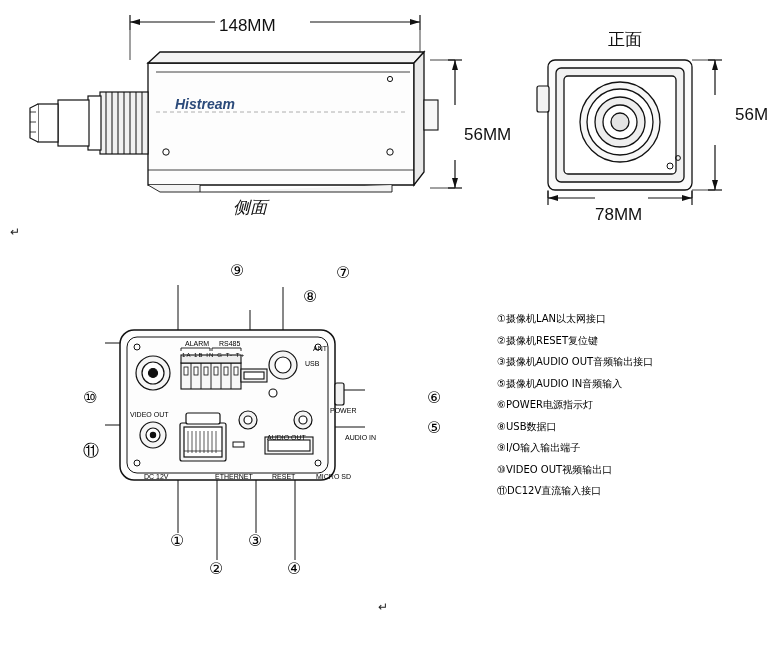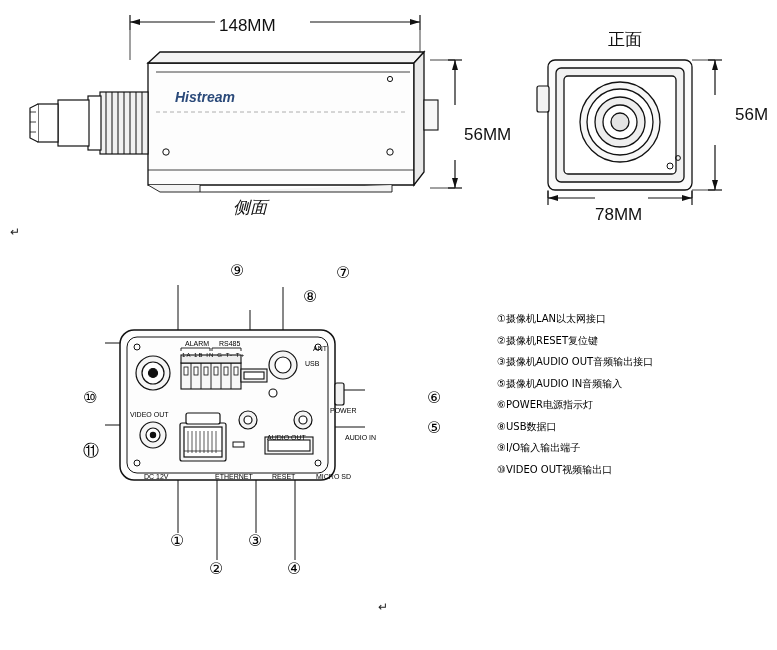--- a/index.html
+++ b/index.html
@@ -96,21 +96,21 @@
   </g>
 
   <g stroke="#999" stroke-dasharray="4 3" stroke-width="0.8">
     <line x1="156" y1="112" x2="408" y2="112"></line>
   </g>
 </svg>
 
 <div class="abs dimtext" style="left:219px;top:16px;">148MM</div>
 <div class="abs dimtext" style="left:464px;top:125px;">56MM</div>
 <div class="abs cn dimtext" style="left:233px;top:196px;font-style:italic;">侧面</div>
-<div class="abs" style="left:175px;top:89px;font-size:14px;font-style:italic;font-weight:bold;color:#2b4a7a;">Histream</div>
+<div class="abs" style="left:175px;top:96px;font-size:14px;font-style:italic;font-weight:bold;color:#2b4a7a;">Histream</div>
 
 <svg class="abs" style="left:520px;top:0px;" width="257" height="230" viewBox="0 0 257 230">
   <g stroke="#111" fill="none" stroke-width="1.2">
 
     <line x1="195" y1="60" x2="195" y2="95"></line>
     <line x1="195" y1="145" x2="195" y2="190"></line>
     <line x1="188" y1="60" x2="202" y2="60"></line>
     <line x1="188" y1="190" x2="202" y2="190"></line>
     <path d="M195,60 l-3,10 l6,0 z" fill="#111" stroke="none"></path>
     <path d="M195,190 l-3,-10 l6,0 z" fill="#111" stroke="none"></path>
@@ -316,16 +316,17 @@
 
 <div class="legend">
   <div class="legend-item cn"><span>①</span><span>摄像机LAN以太网接口</span></div>
   <div class="legend-item cn"><span>②</span><span>摄像机RESET复位键</span></div>
   <div class="legend-item cn"><span>③</span><span>摄像机AUDIO OUT音频输出接口</span></div>
   <div class="legend-item cn"><span>⑤</span><span>摄像机AUDIO IN音频输入</span></div>
   <div class="legend-item cn"><span>⑥</span><span>POWER电源指示灯</span></div>
   <div class="legend-item cn"><span>⑧</span><span>USB数据口</span></div>
   <div class="legend-item cn"><span>⑨</span><span>I/O输入输出端子</span></div>
   <div class="legend-item cn"><span>⑩</span><span>VIDEO OUT视频输出口</span></div>
+  <div class="legend-item cn"><span>⑪</span><span>DC12V直流输入接口</span></div>
 </div>
 
 <div class="abs pilcrow" style="left:10px;top:225px;">↵</div>
 <div class="abs pilcrow" style="left:378px;top:600px;">↵</div>
 
 </body></html>

